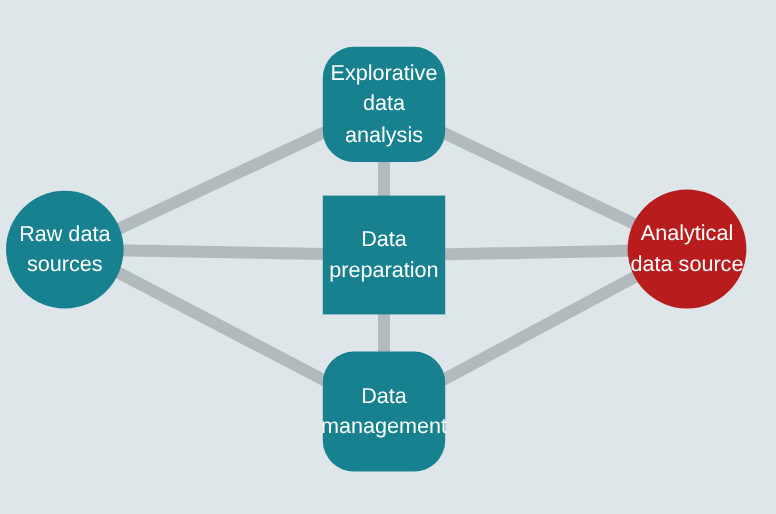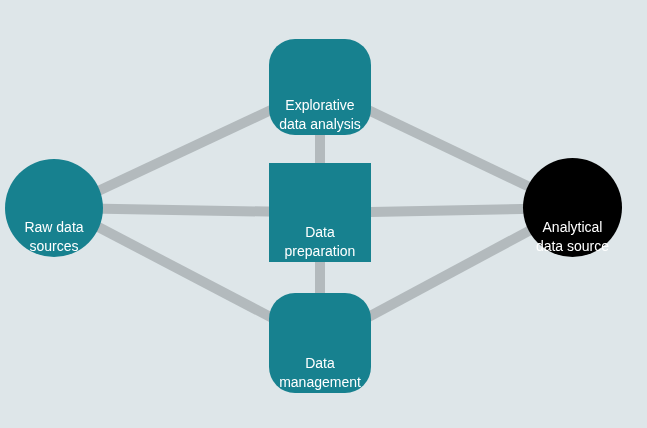--- a/index.html
+++ b/index.html
@@ -19,24 +19,24 @@
     overflow: hidden;
   }
   .edge {
     position: absolute;
     z-index: 1;
   }
   .node {
     position: absolute;
     z-index: 2;
     display: flex;
-    align-items: flex-end;
+    align-items: center;
     justify-content: center;
     text-align: center;
-    font-size: 14px;
+    font-size: 18px;
     font-weight: 500;
     line-height: 1.4;
   }
   .node.rounded-square { border-radius: 26px; }
   .node.square { border-radius: 0; }
   .node.circle { border-radius: 50%; }
   .node .label { white-space: pre-line; }
 </style>
 </head>
 <body>
@@ -59,17 +59,17 @@
 preparation</div>
     </div>
     <div class="node rounded-square" style="left: 269px; top: 293px; width: 102px; height: 100px; background: rgb(23, 129, 143); color: rgb(255, 255, 255);">
       <div class="label">Data
 management</div>
     </div>
     <div class="node circle" style="left: 5px; top: 159px; width: 98px; height: 98px; background: rgb(23, 129, 143); color: rgb(255, 255, 255);">
       <div class="label">Raw data
 sources</div>
     </div>
-    <div class="node circle" style="left: 523px; top: 158px; width: 99px; height: 99px; background: #000000; color: rgb(255, 255, 255);">
+    <div class="node circle" style="left: 523px; top: 158px; width: 99px; height: 99px; background: #b91c1c; color: rgb(255, 255, 255);">
       <div class="label">Analytical
 data source</div>
     </div>
   </div>
 
 </body></html>

